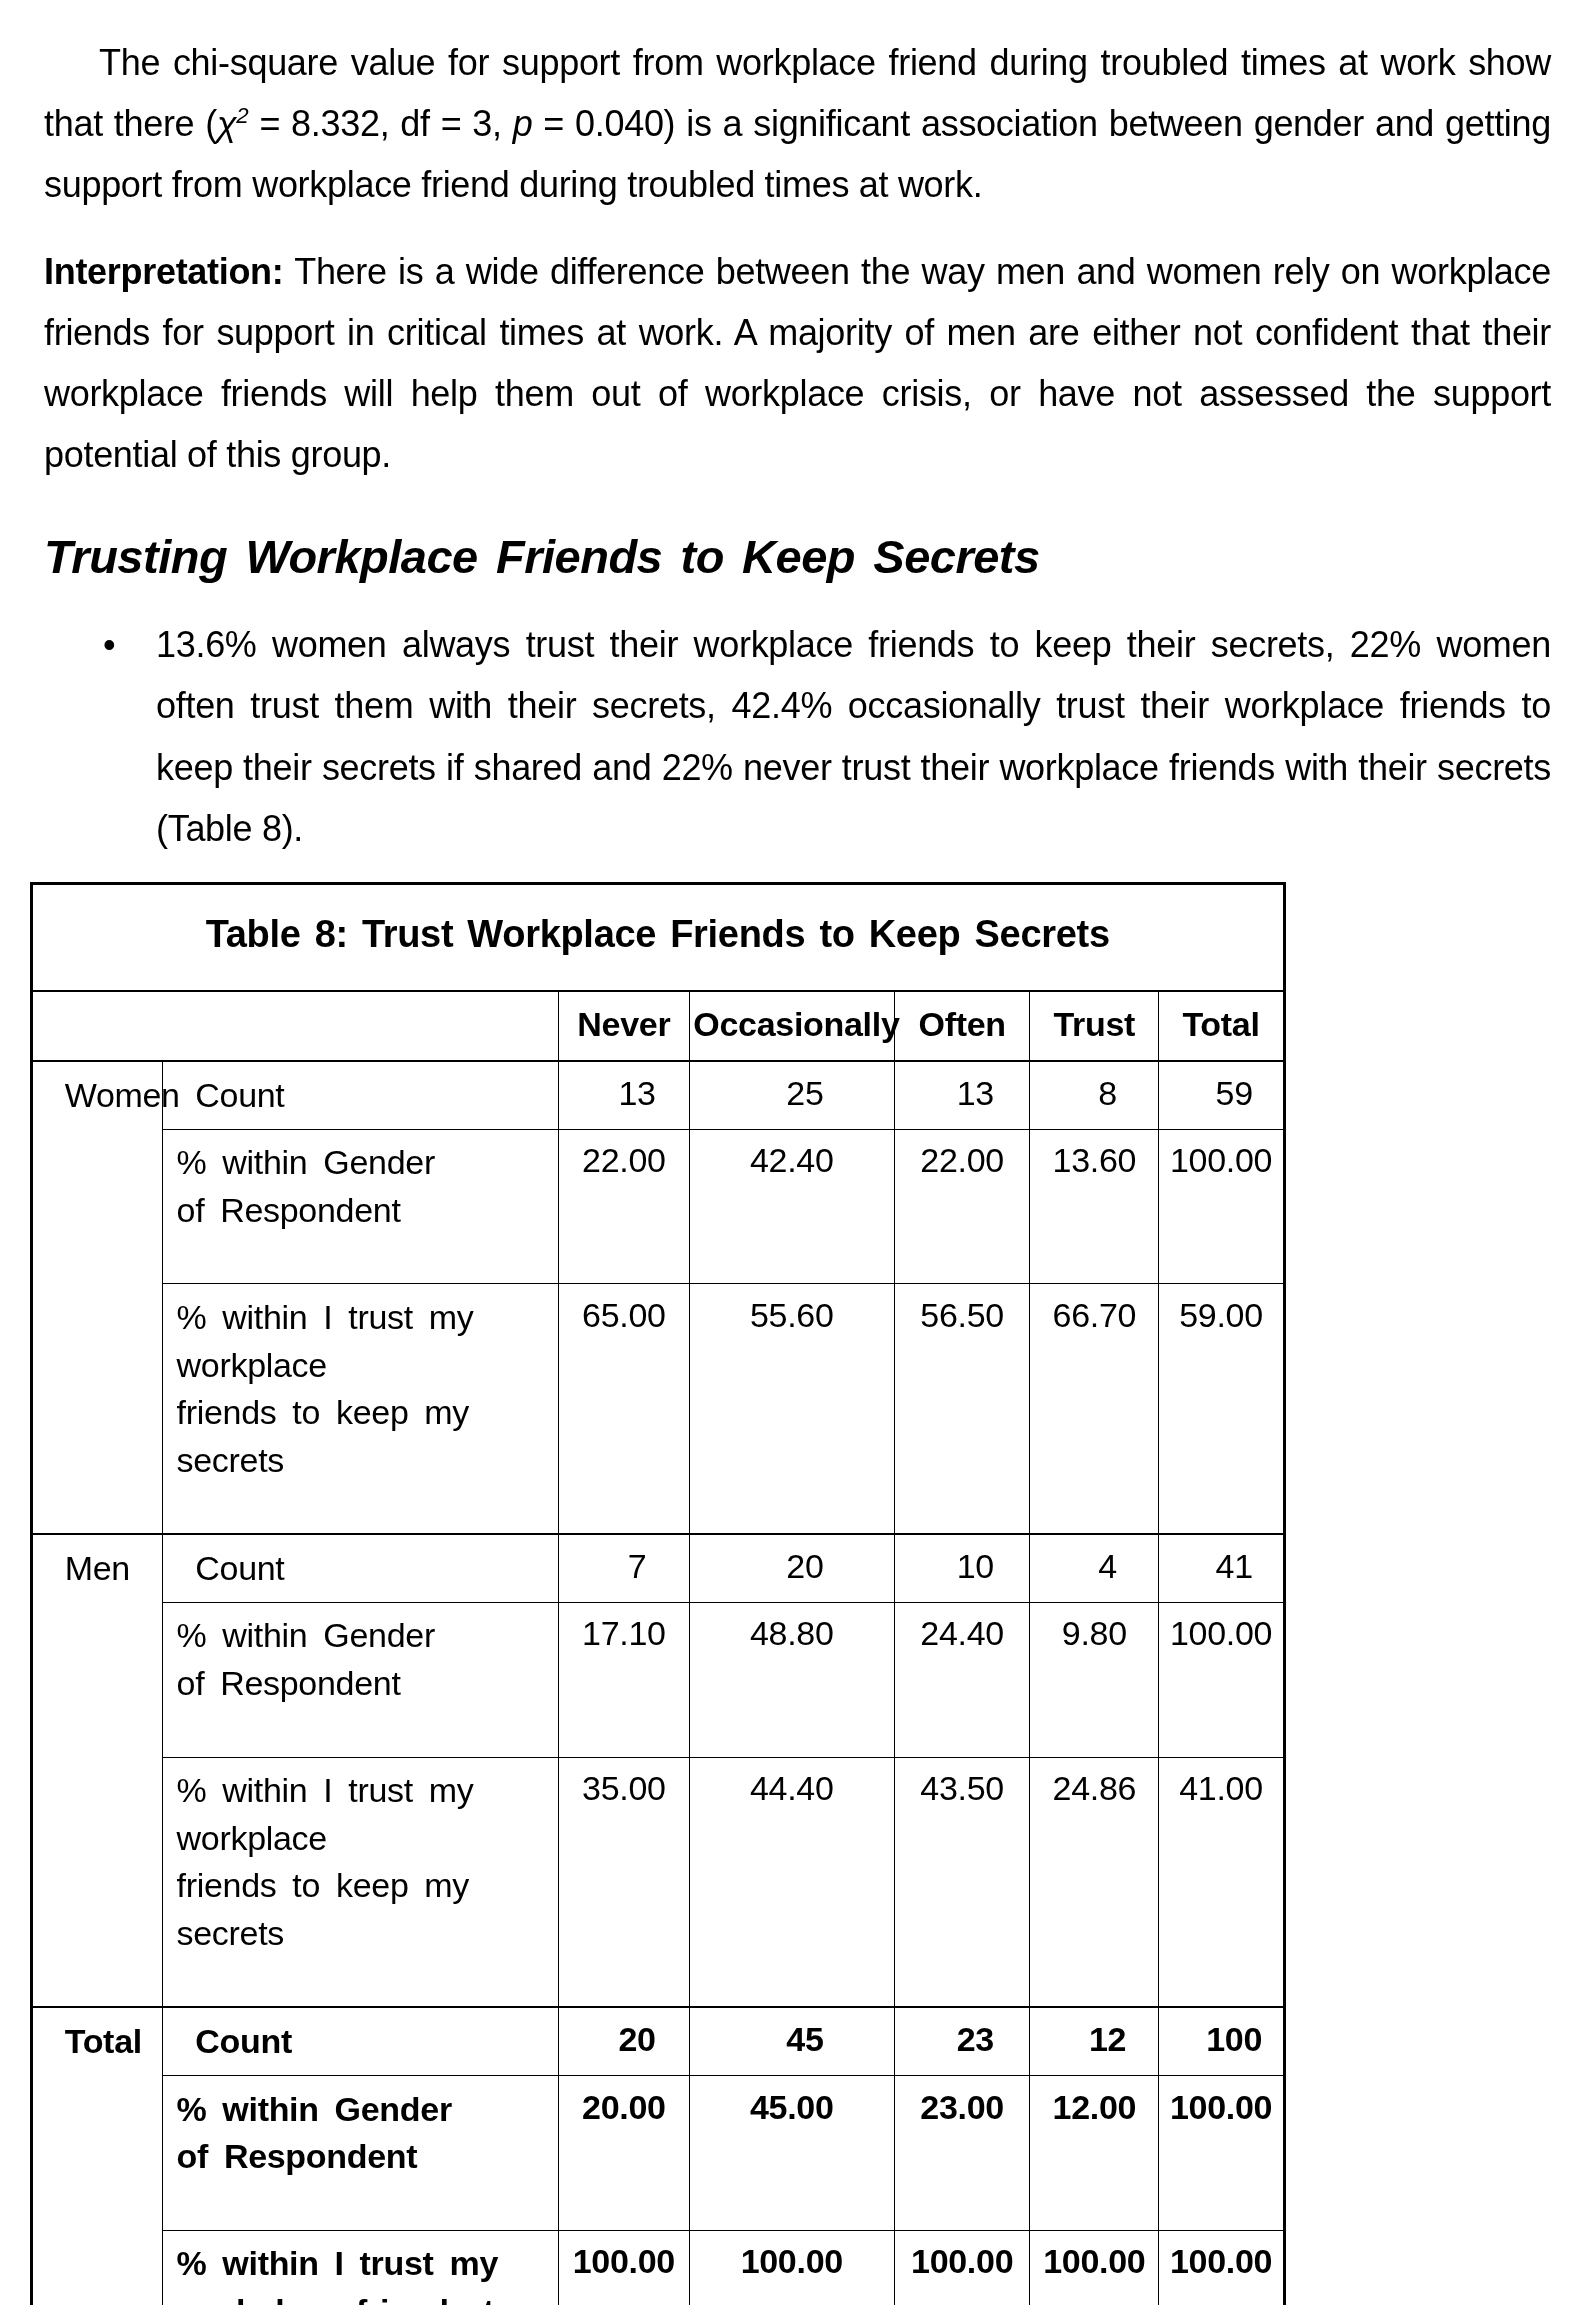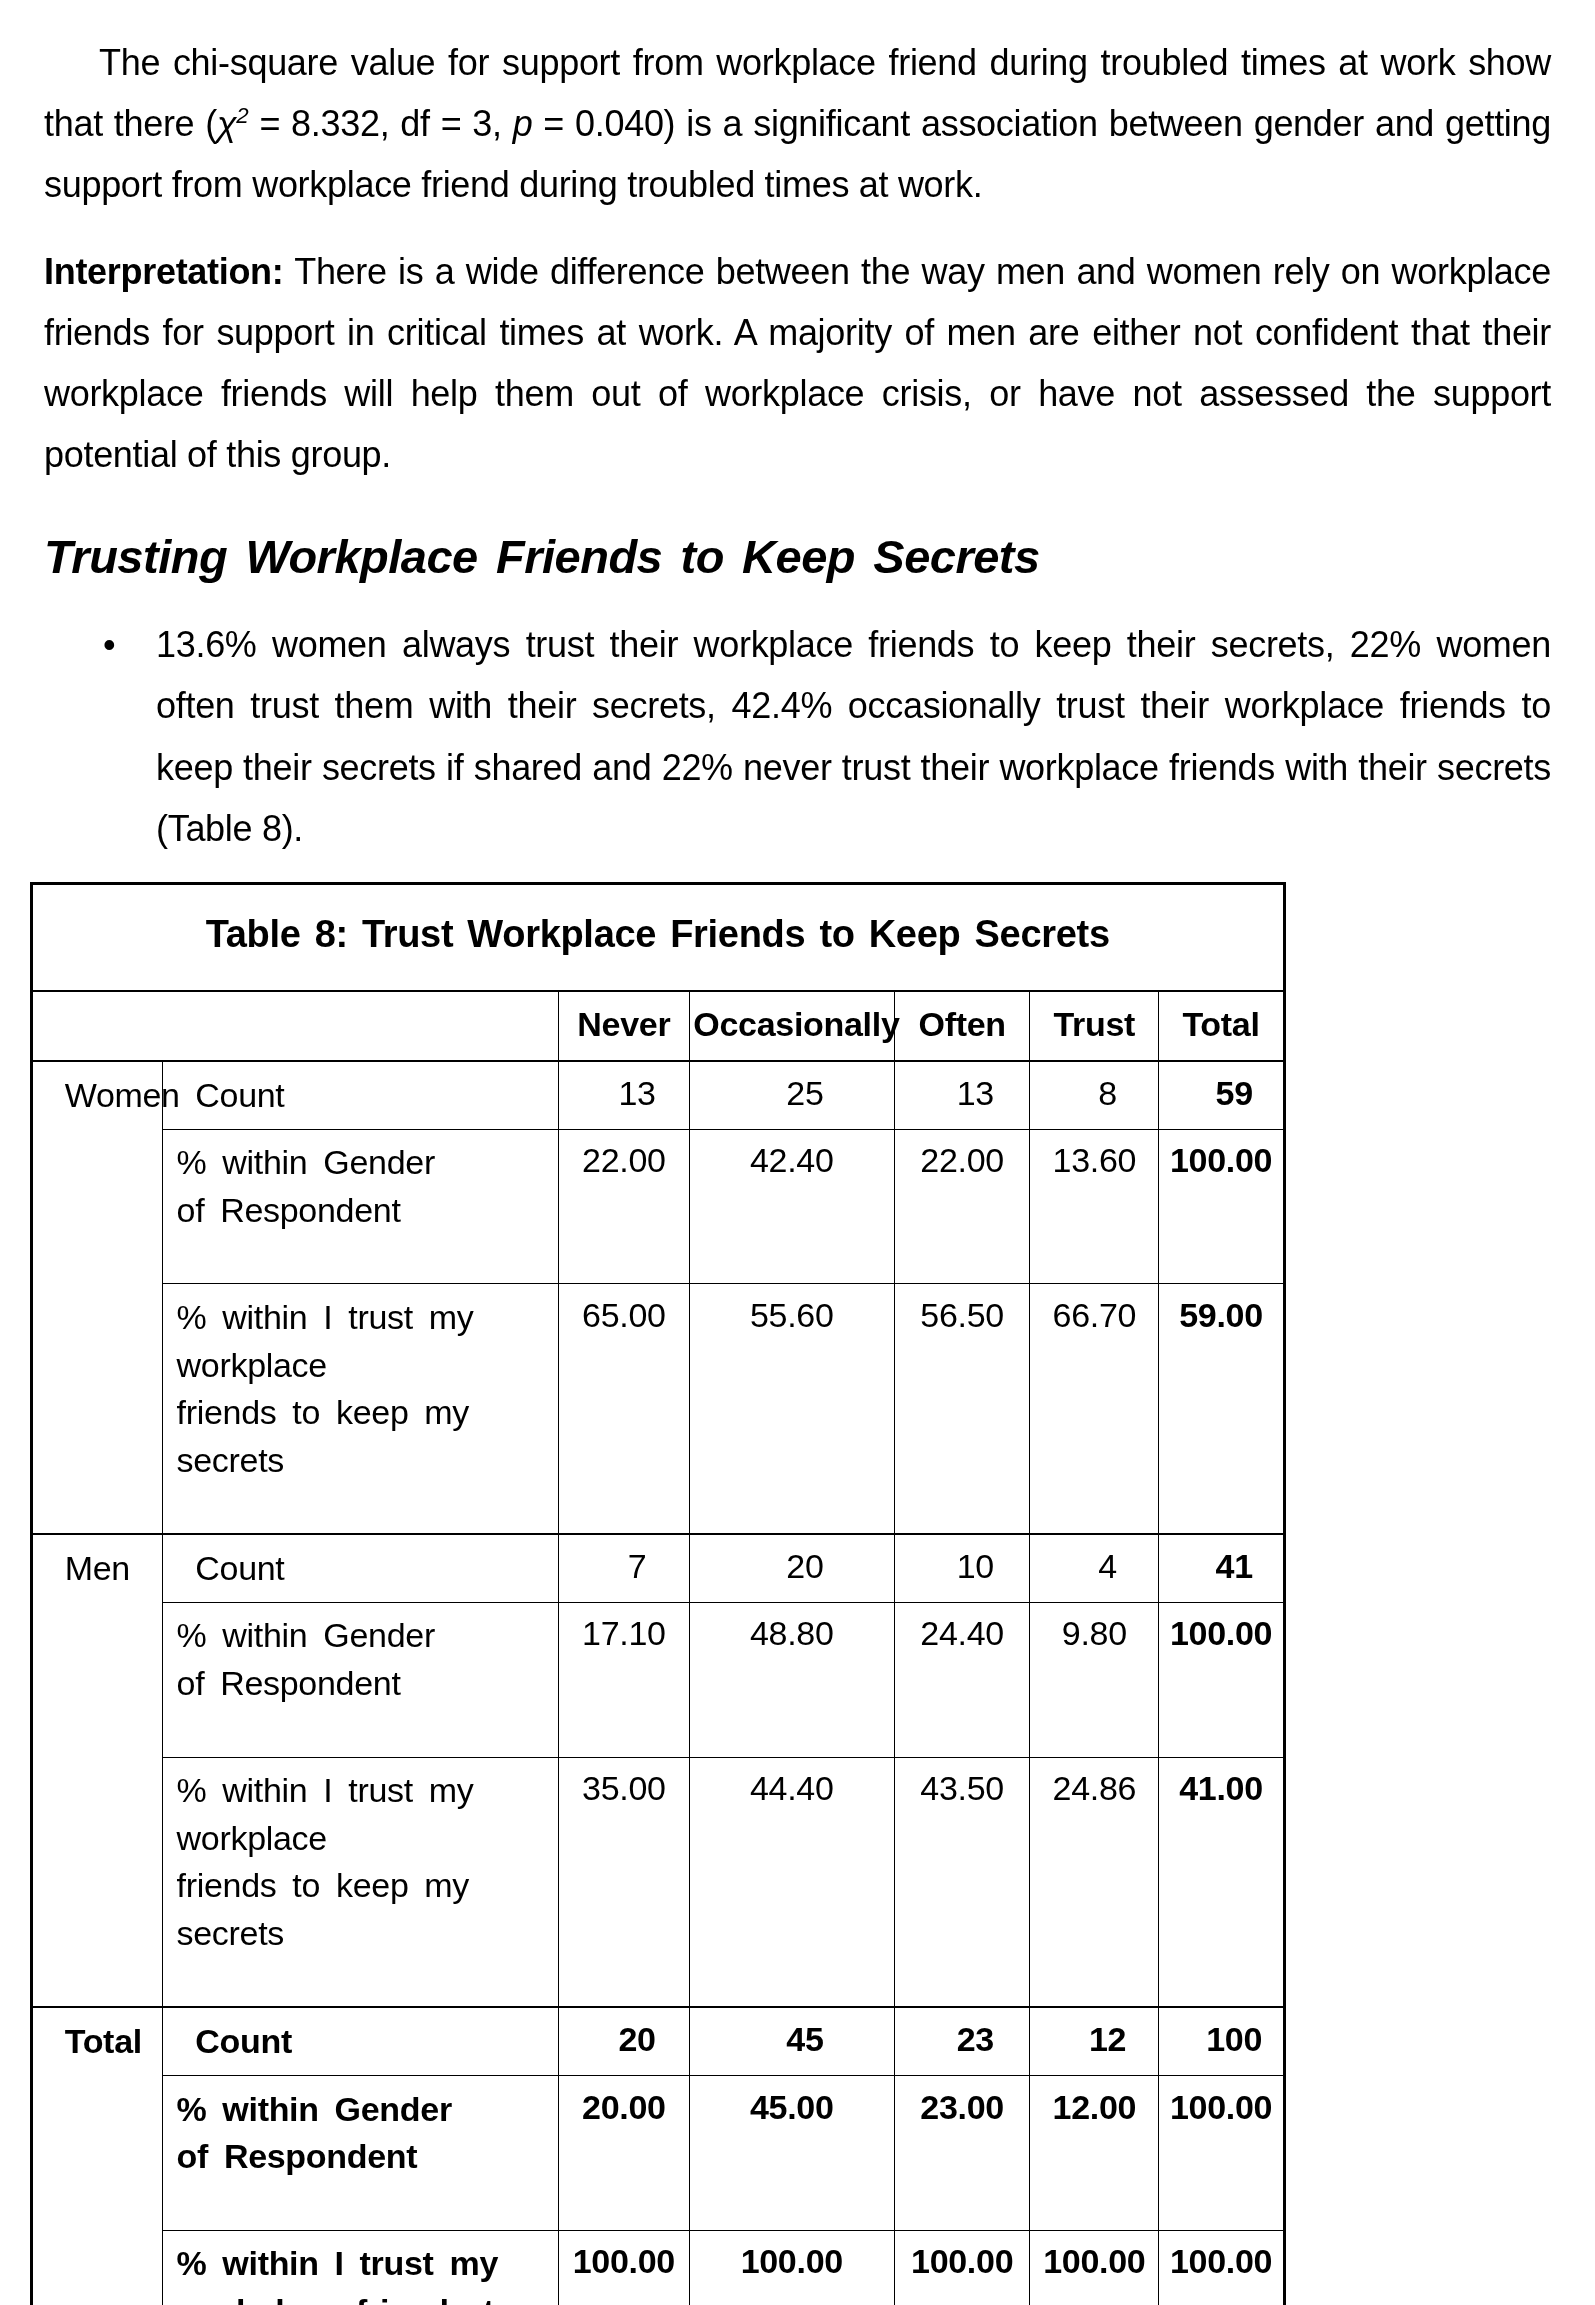--- a/index.html
+++ b/index.html
@@ -79,21 +79,21 @@
   }
   tr.group-start > td { border-top: 2.9px solid #000; padding-left: 32px; }
   td.group-label { padding: 9.5px 3.8px 9.5px 7.6px; }
   td.row-label {
     text-align: left;
     padding: 9.5px 7.6px 9.5px 13.3px;
     white-space: pre-line;
     word-spacing: 6.7px;
   }
   td.num { text-align: center; }
-  td:last-child { font-weight: bold; }
+  td:last-child { font-weight: normal; }
   tr.tall td { padding-bottom: 49px; }
   tbody.total-group td { font-weight: bold; }
 </style>
 </head>
 <body>
 
 <p class="para indent-first"><span>The chi-square value for support from workplace friend during troubled times at work show that there (</span><i class="chi"><span>χ</span><sup>2</sup></i><span> = 8.332, df = 3, </span><i>p</i><span> = 0.040) is a significant association between gender and getting support from workplace friend during troubled times at work.</span></p>
 
 <p class="para"><span class="bold">Interpretation:</span> <span>There is a wide difference between the way men and women rely on workplace friends for support in critical times at work. A majority of men are either not confident that their workplace friends will help them out of workplace crisis, or have not assessed the support potential of this group.</span></p>
 

